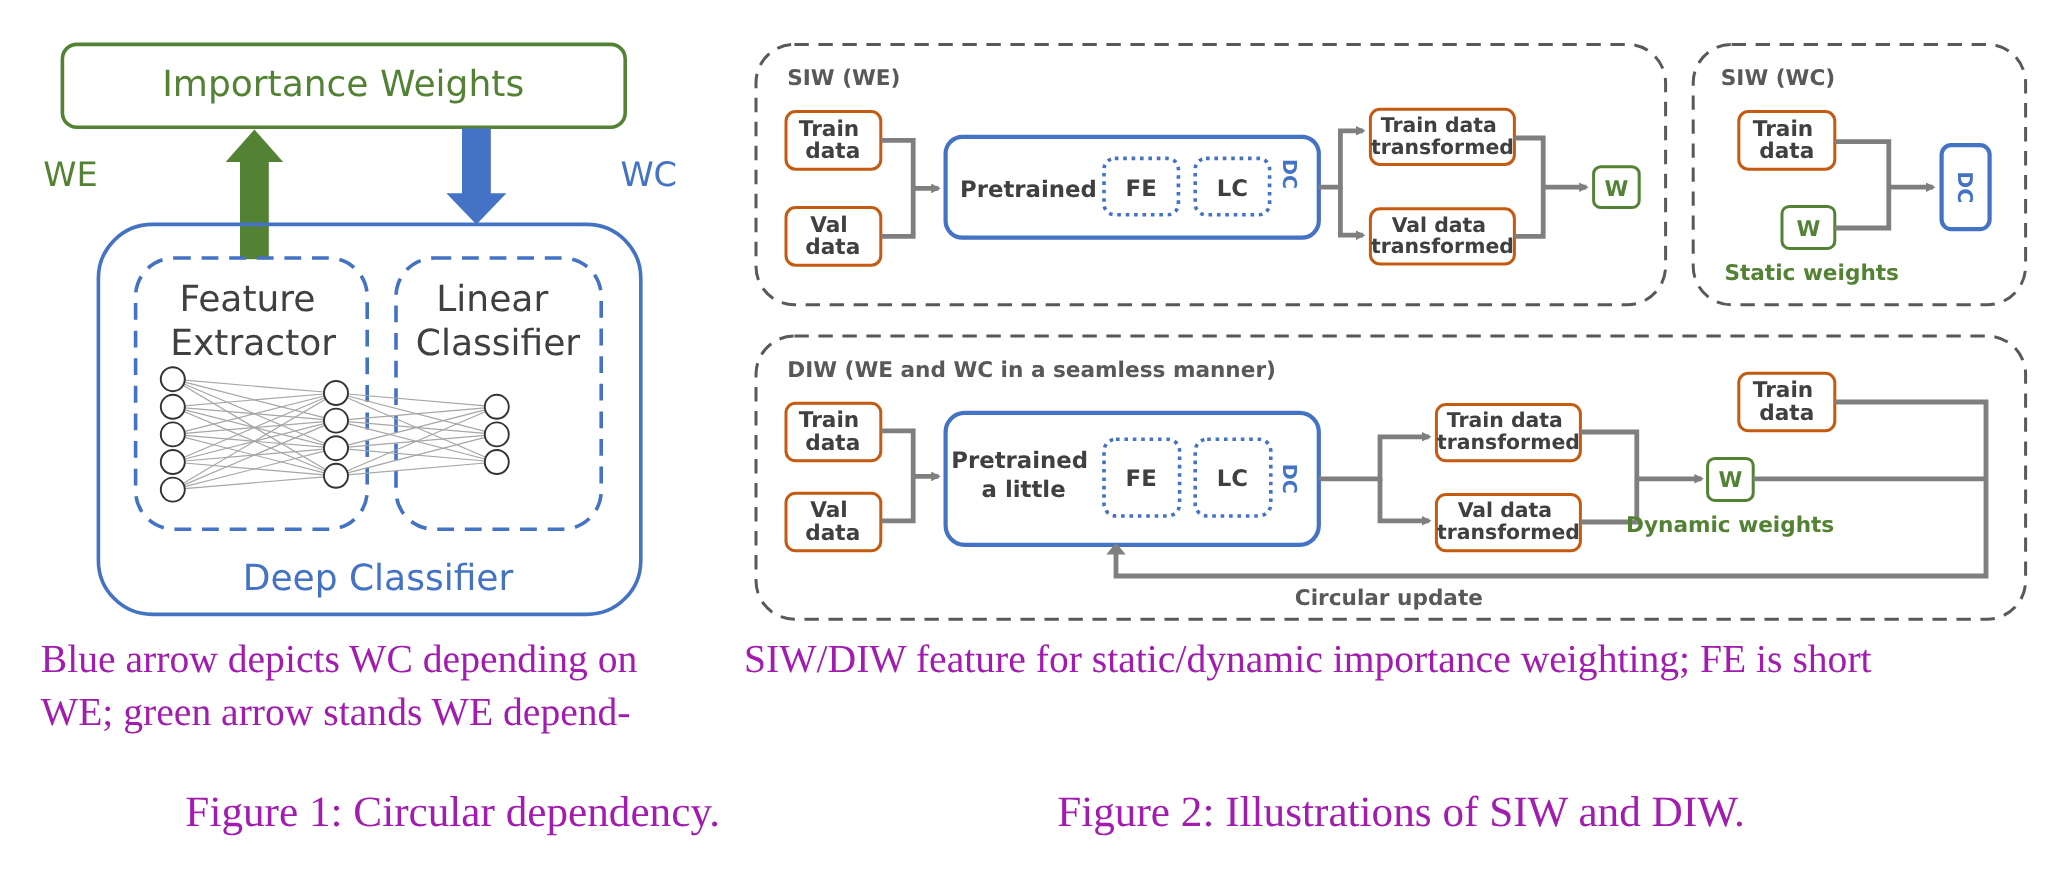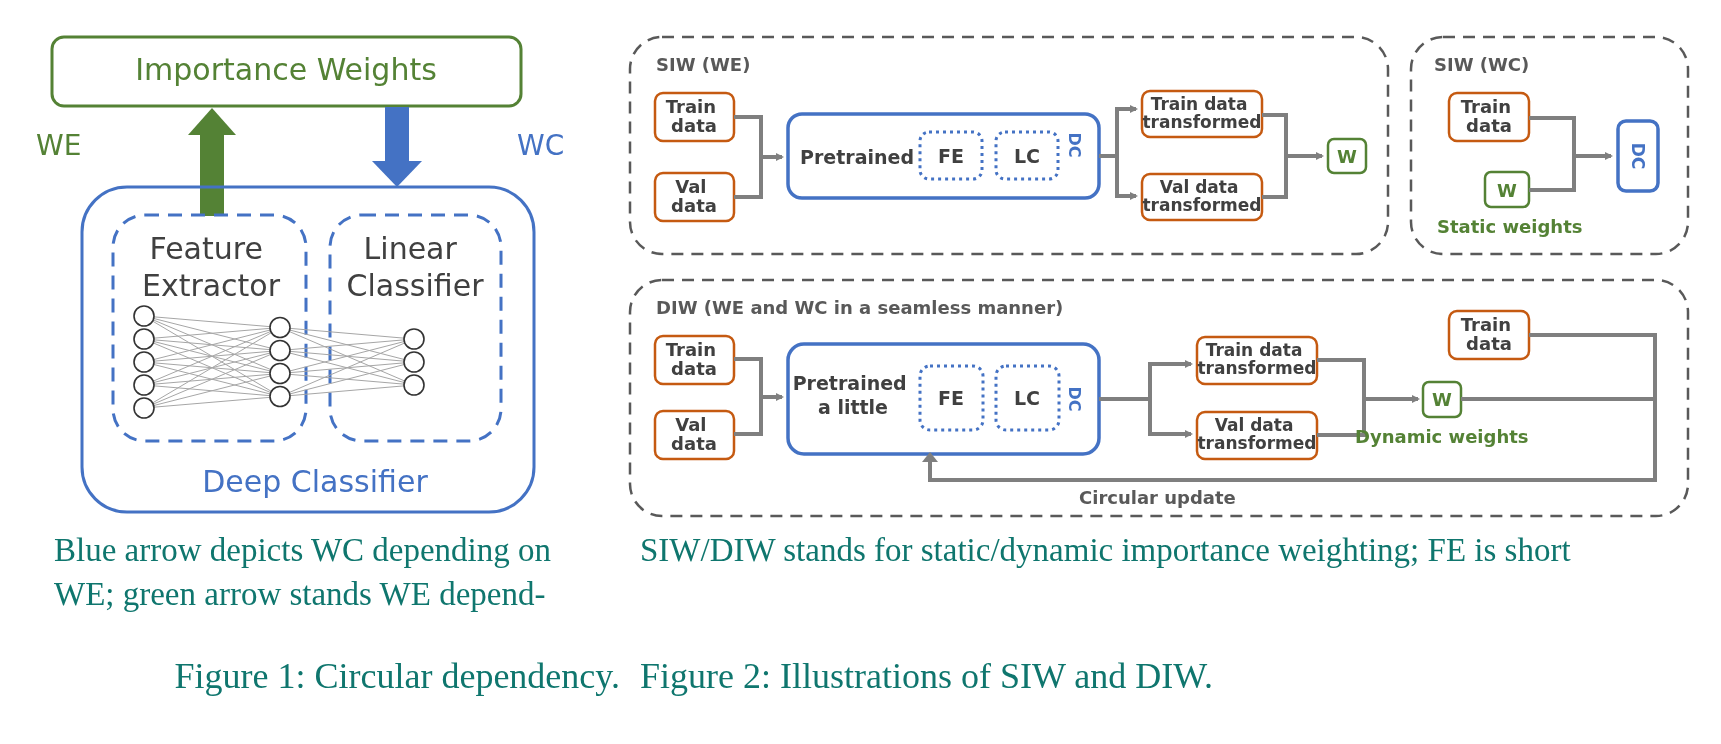--- a/index.html
+++ b/index.html
@@ -1,23 +1,23 @@
 <!DOCTYPE html>
 <html><head>
 <meta charset="utf-8">
 <style>
   html, body { margin: 0; padding: 0; background: #ffffff; }
   body { width: 1721px; height: 744px; position: relative; overflow: hidden; }
   svg#canvas { position: absolute; left: 0; top: 0; }
   .sans { font-family: "DejaVu Sans", "Liberation Sans", sans-serif; }
-  .serif-cap { position: absolute; font-family: "Liberation Serif", "DejaVu Serif", serif; color: #0f766e; margin-left: 20px; }
+  .serif-cap { position: absolute; font-family: "Liberation Serif", "DejaVu Serif", serif; color: #a21caf; }
   #fig1-desc { left: 34px; top: 528px; width: 560px; font-size: 33px; line-height: 44px; }
   #fig1-title { left: 0; top: 655px; width: 600px; font-size: 36px; text-align: right; }
   #fig2-desc { left: 620px; top: 528px; width: 1095px; font-size: 33px; line-height: 44px; text-align: justify; }
-  #fig2-title { left: 620px; top: 655px; width: 1095px; font-size: 36px; text-align: left; }
+  #fig2-title { left: 620px; top: 655px; width: 1095px; font-size: 36px; text-align: center; }
   .line { display: block; white-space: nowrap; }
 </style>
 </head>
 <body>
 
 <svg id="canvas" width="1721" height="744" viewBox="0 0 1721 744" xmlns="http://www.w3.org/2000/svg" class="sans">
   <defs>
     <marker id="arrowGray" markerWidth="8" markerHeight="8" refX="6" refY="4" orient="auto" markerUnits="userSpaceOnUse">
       <path d="M0,0 L8,4 L0,8 z" fill="#7F7F7F"></path>
     </marker>
@@ -218,15 +218,15 @@
   </g>
 </svg>
 
 <div class="serif-cap" id="fig1-desc">
   <span class="line">Blue arrow depicts WC depending on</span>
   <span class="line">WE; green arrow stands WE depend-</span>
 </div>
 <div class="serif-cap" id="fig1-title">Figure 1: Circular dependency.</div>
 
 <div class="serif-cap" id="fig2-desc">
-  <span class="line">SIW/DIW stands for static/dynamic importance weighting; FE is short</span>
+  <span class="line">SIW/DIW feature for static/dynamic importance weighting; FE is short</span>
 </div>
 <div class="serif-cap" id="fig2-title">Figure 2: Illustrations of SIW and DIW.</div>
 
 </body></html>

